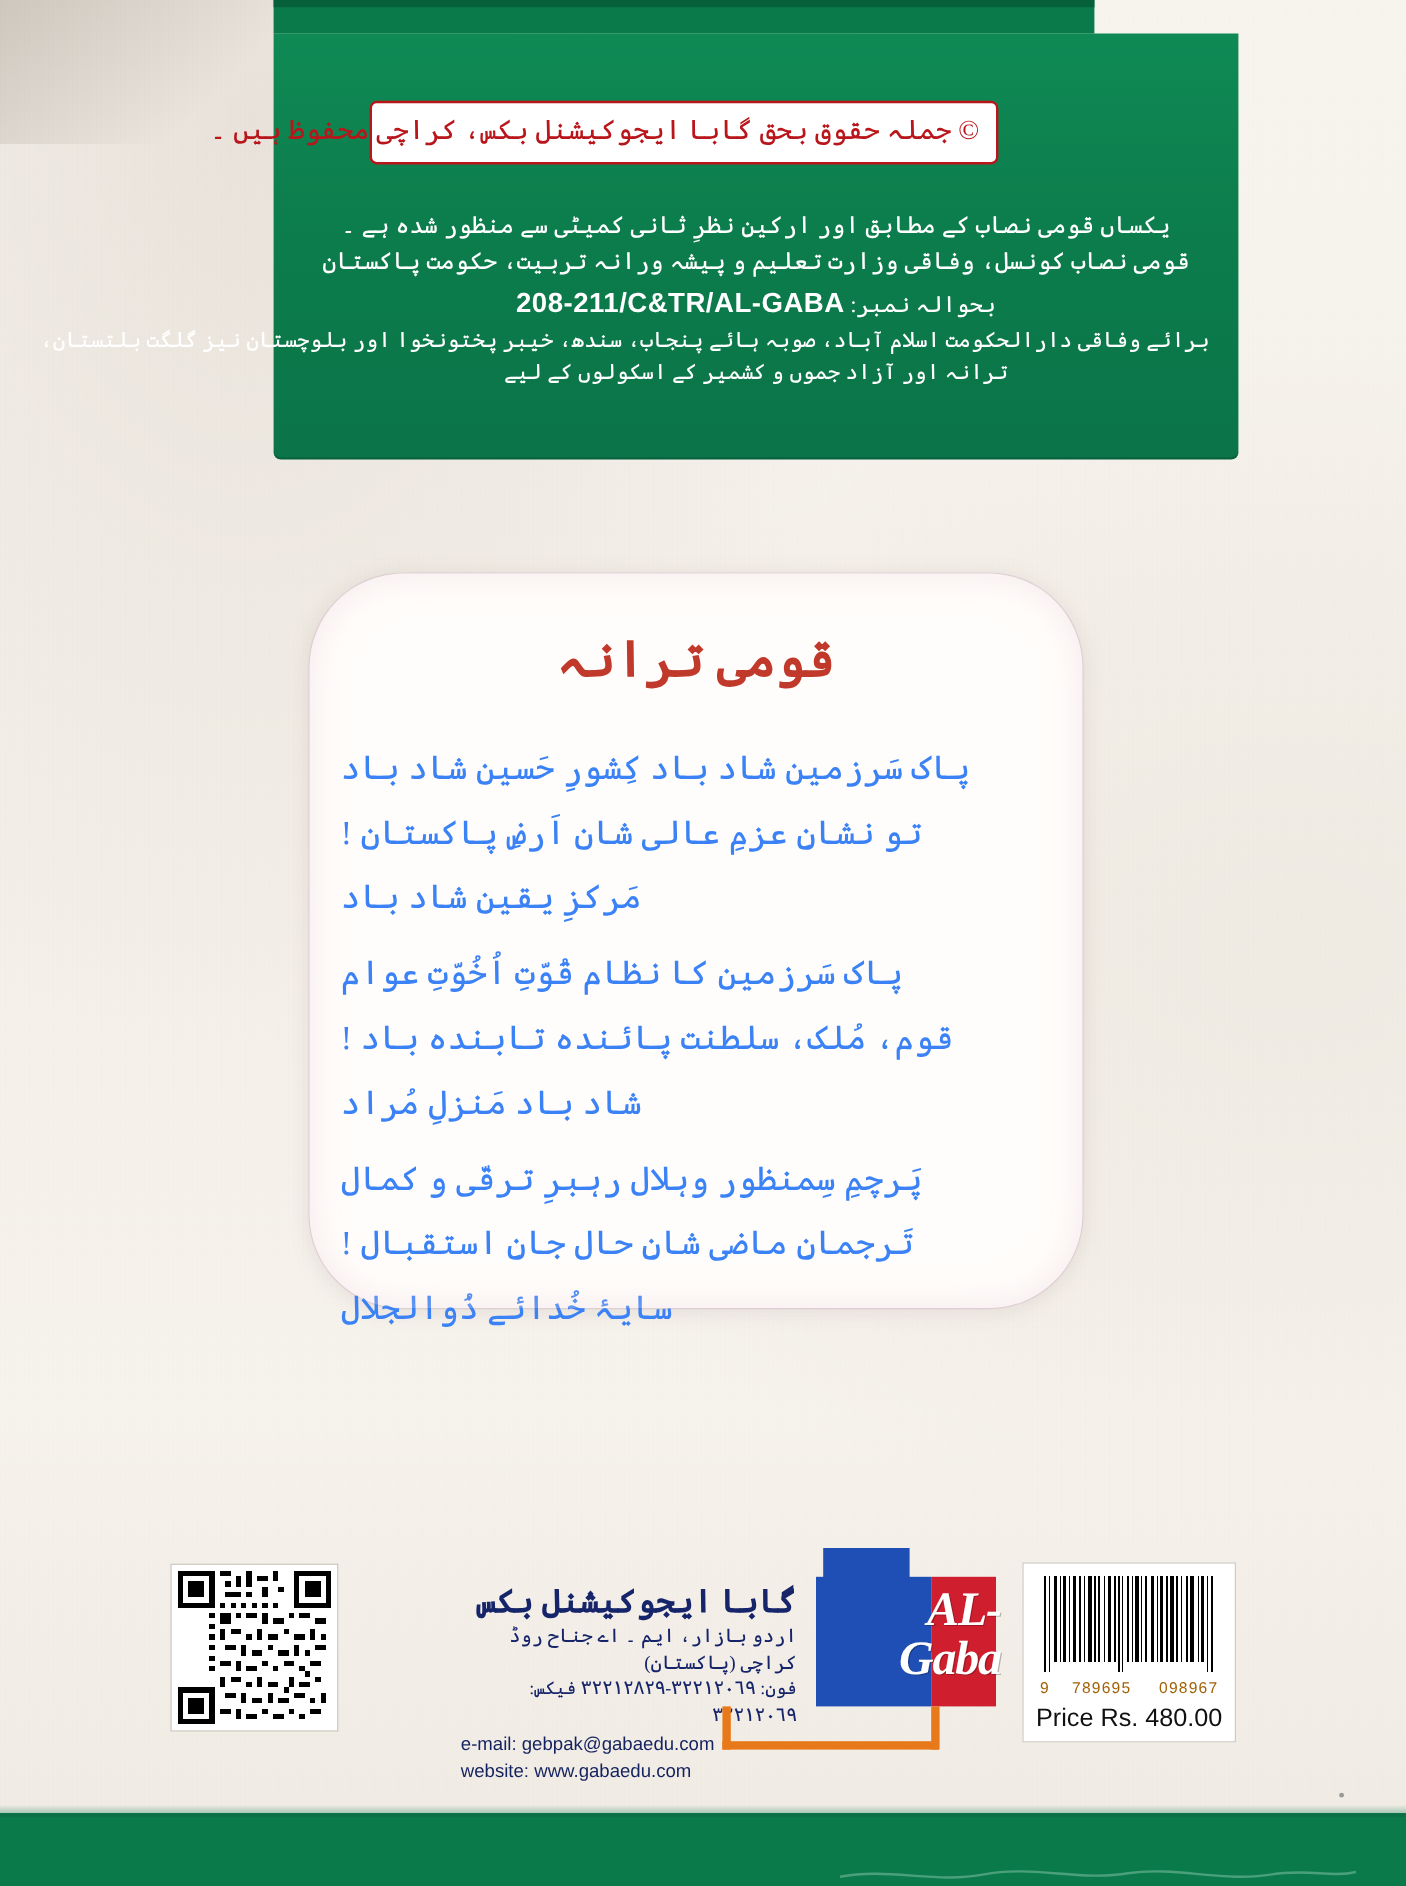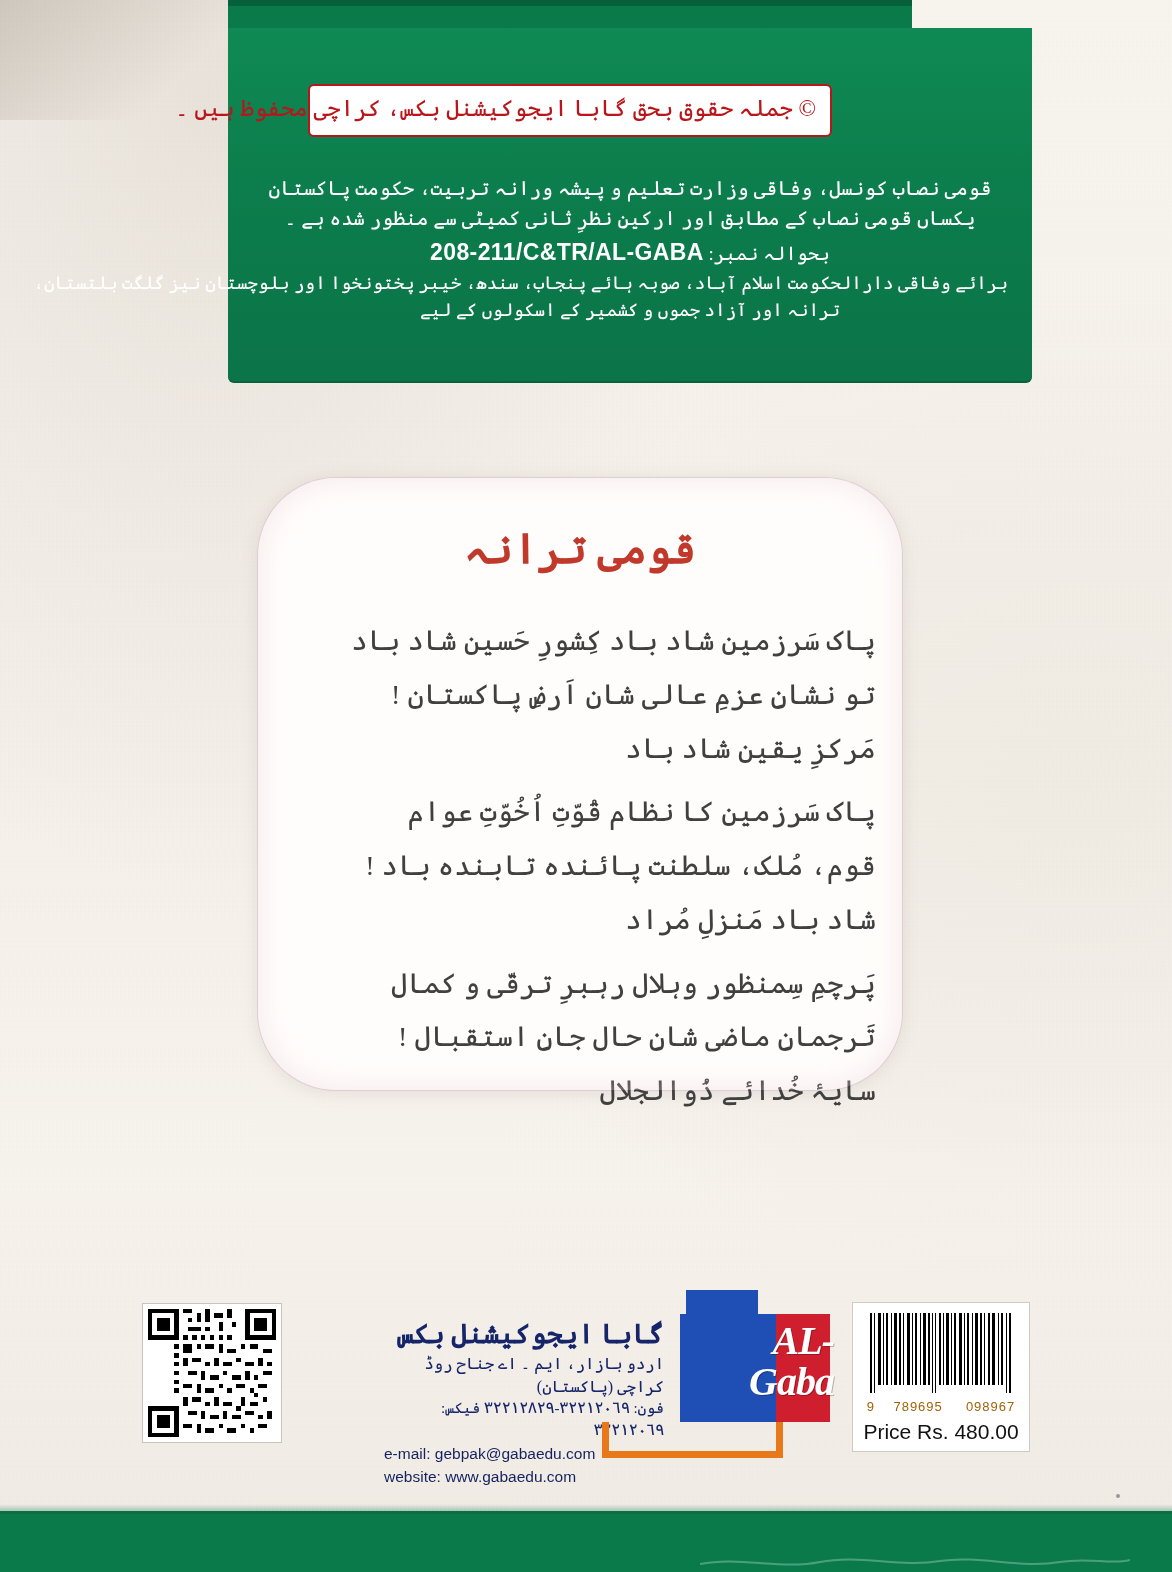--- a/index.html
+++ b/index.html
@@ -163,23 +163,23 @@
     font-size: 42px;
     font-weight: bold;
     font-family: "Liberation Serif", serif;
     letter-spacing: 1px;
   }
   .anthem-body {
     position: absolute;
     top: 136px;
     left: 26px;
     right: 26px;
-    text-align: right;
+    text-align: left;
     direction: rtl;
-    color: #404040;
+    color: #3b82f6;
     font-family: "Liberation Serif", serif;
   }
   .anthem-line {
     font-size: 28px;
     line-height: 1.92;
     letter-spacing: 1.5px;
     white-space: nowrap;
   }
   .anthem-line.center {
     letter-spacing: 2.5px;
@@ -349,22 +349,22 @@
   <div class="band-top"></div>
   <div class="band-top-strip"></div>
 
   <div class="green-panel">
 
     <div class="copyright-box">
       <div class="copyright-text">© جملہ حقوق بحق گابا ایجوکیشنل بکس، کراچی محفوظ ہیں ۔</div>
     </div>
 
     <div class="green-lines">
+      <div class="gl">یکساں قومی نصاب کے مطابق اور ارکینِ نظرِ ثانی کمیٹی سے منظور شدہ ہے ۔</div>
       <div class="gl">قومی نصاب کونسل، وفاقی وزارت تعلیم و پیشہ ورانہ تربیت، حکومت پاکستان</div>
-      <div class="gl">یکساں قومی نصاب کے مطابق اور ارکینِ نظرِ ثانی کمیٹی سے منظور شدہ ہے ۔</div>
       <div class="ref-line">
         <span class="ref-label">بحوالہ نمبر:</span>
         <span class="gl ref">208-211/C&amp;TR/AL-GABA</span>
       </div>
       <div class="gl small">برائے وفاقی دارالحکومت اسلام آباد، صوبہ ہائے پنجاب، سندھ، خیبر پختونخوا اور بلوچستان نیز گلگت بلتستان،</div>
       <div class="gl small">ترانہ اور آزاد جموں و کشمیر کے اسکولوں کے لیے</div>
     </div>
   </div>
 
   <div class="anthem-card">

